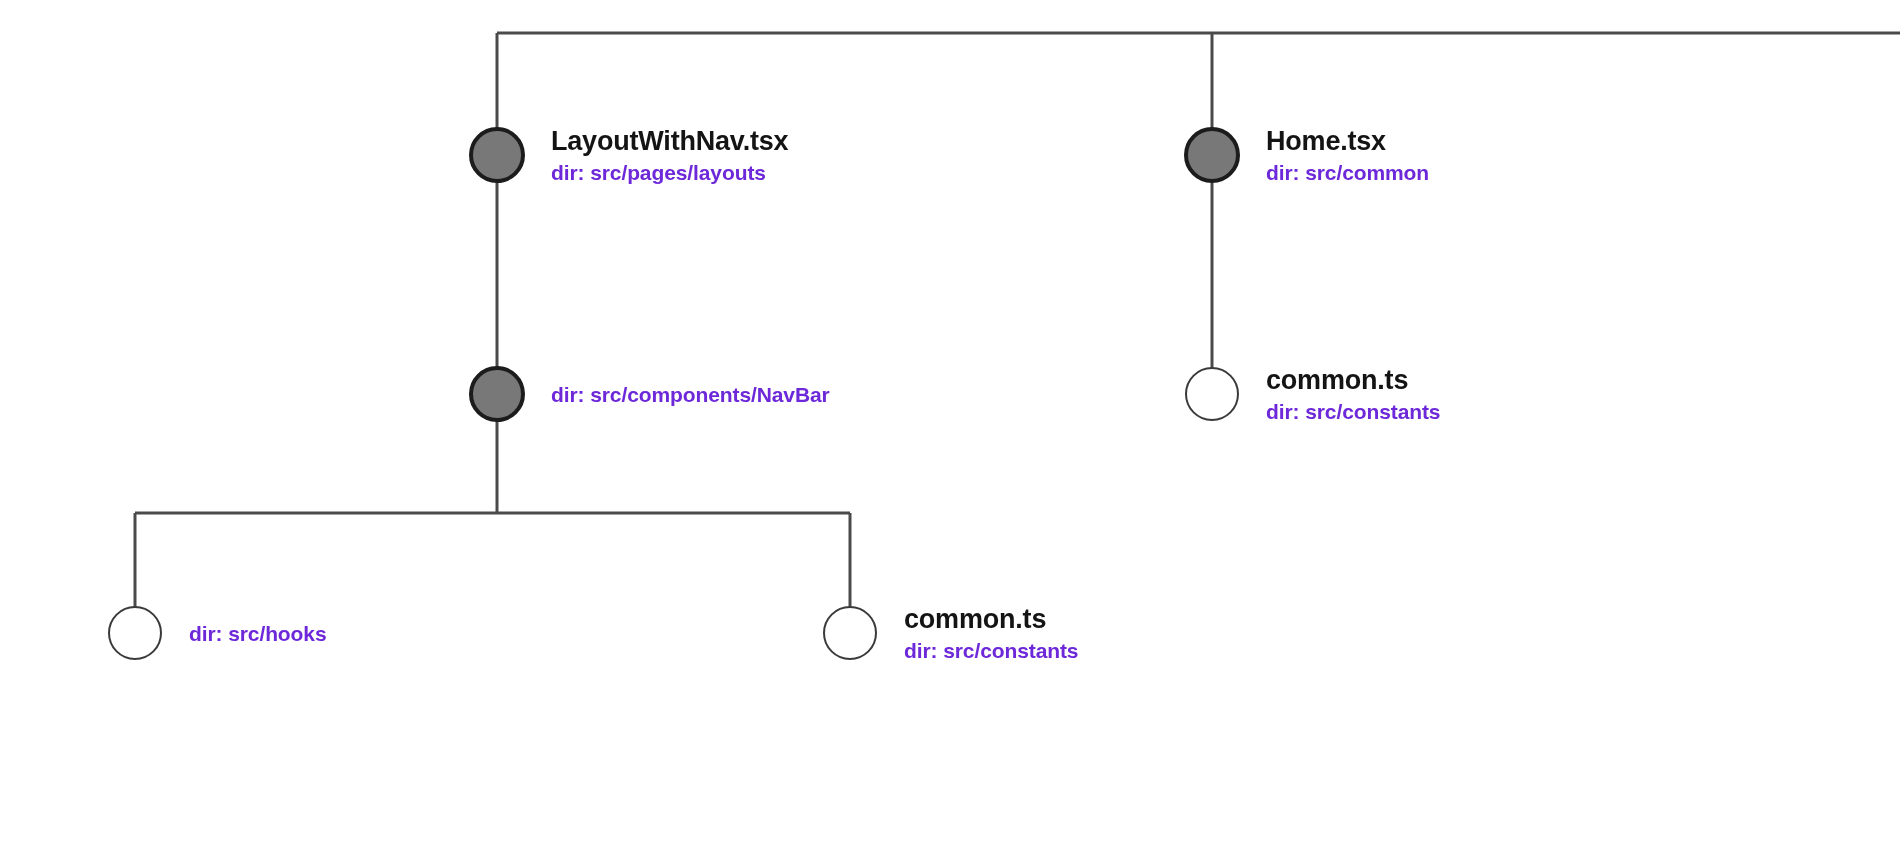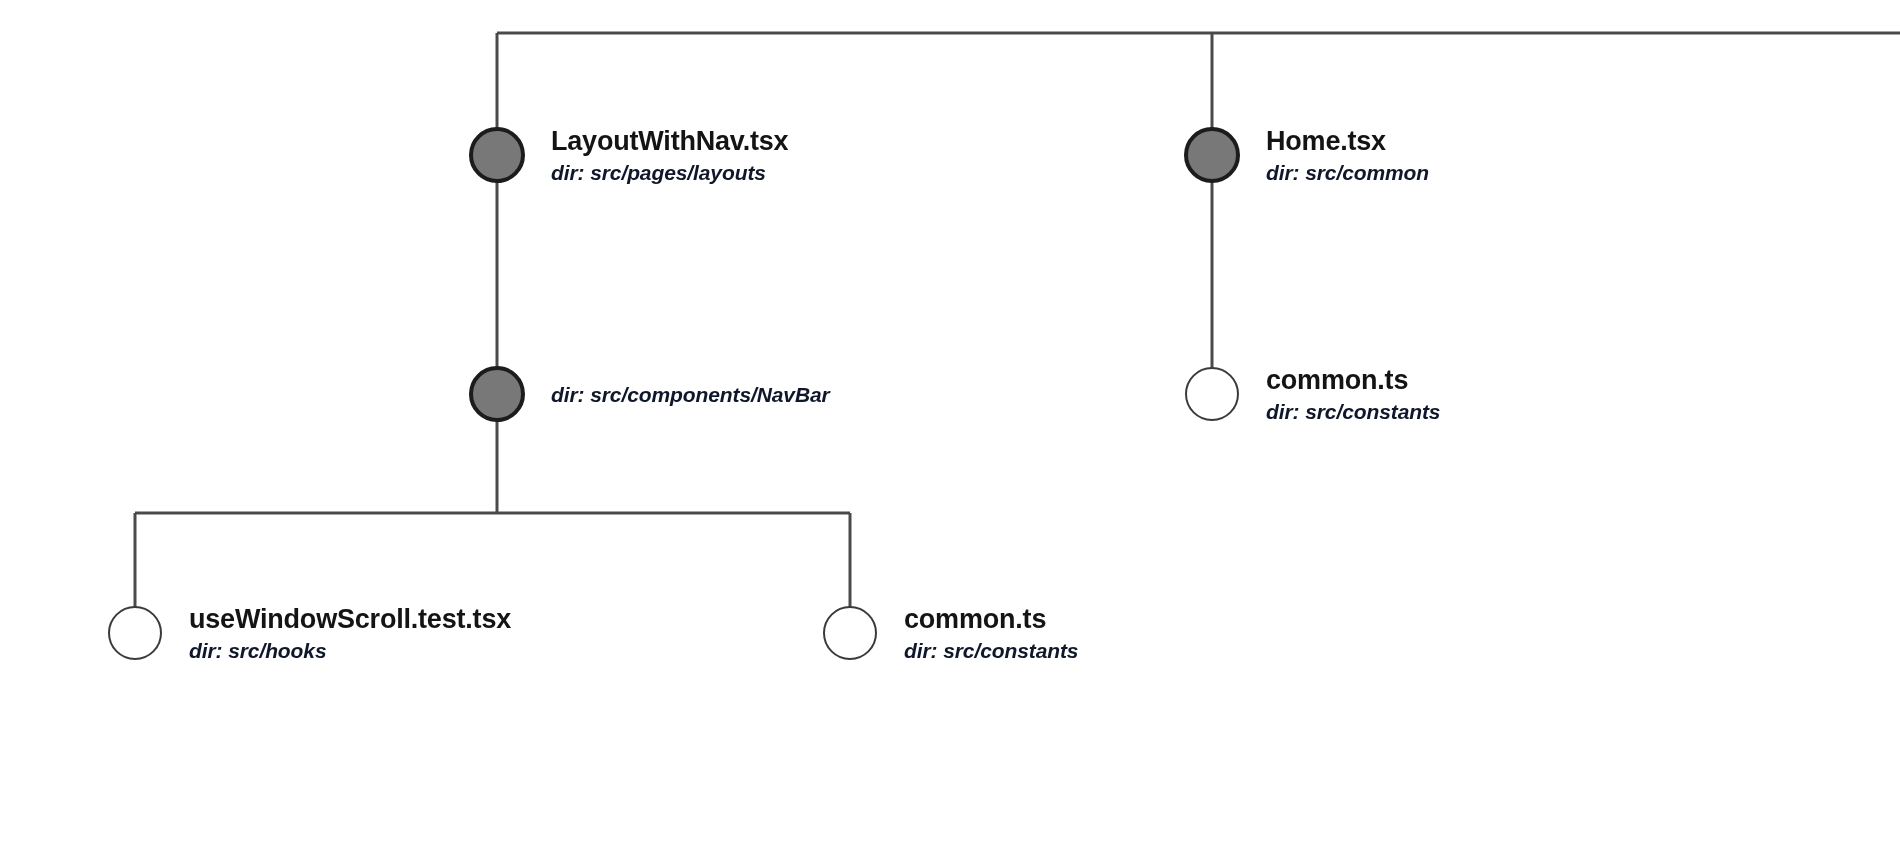--- a/index.html
+++ b/index.html
@@ -64,23 +64,22 @@
     font-size: 27px;
     font-weight: bold;
     color: #141414;
     letter-spacing: -0.2px;
     margin-bottom: 7px;
   }
   .node-subtitle {
     display: block;
     font-size: 21px;
     font-weight: bold;
-    color: #0f172a;
+    color: #6d28d9;
     letter-spacing: -0.1px;
-    font-style: italic;
   }
 </style>
 </head>
 <body>
 
 <div id="canvas">
 
   <svg id="edge-layer" viewBox="0 0 1900 857" width="1900" height="857" xmlns="http://www.w3.org/2000/svg">
     <g fill="none" stroke="#4a4a4a" stroke-width="3">
 
@@ -131,21 +130,20 @@
     <span class="node-circle hollow"></span>
     <span class="node-label">
       <span class="node-title">common.ts</span>
       <span class="node-subtitle">dir: src/constants</span>
     </span>
   </div>
 
   <div class="node" style="left:135px; top:633px;">
     <span class="node-circle hollow"></span>
     <span class="node-label">
-      <span class="node-title">useWindowScroll.test.tsx</span>
       <span class="node-subtitle">dir: src/hooks</span>
     </span>
   </div>
 
   <div class="node" style="left:850px; top:633px;">
     <span class="node-circle hollow"></span>
     <span class="node-label">
       <span class="node-title">common.ts</span>
       <span class="node-subtitle">dir: src/constants</span>
     </span>

